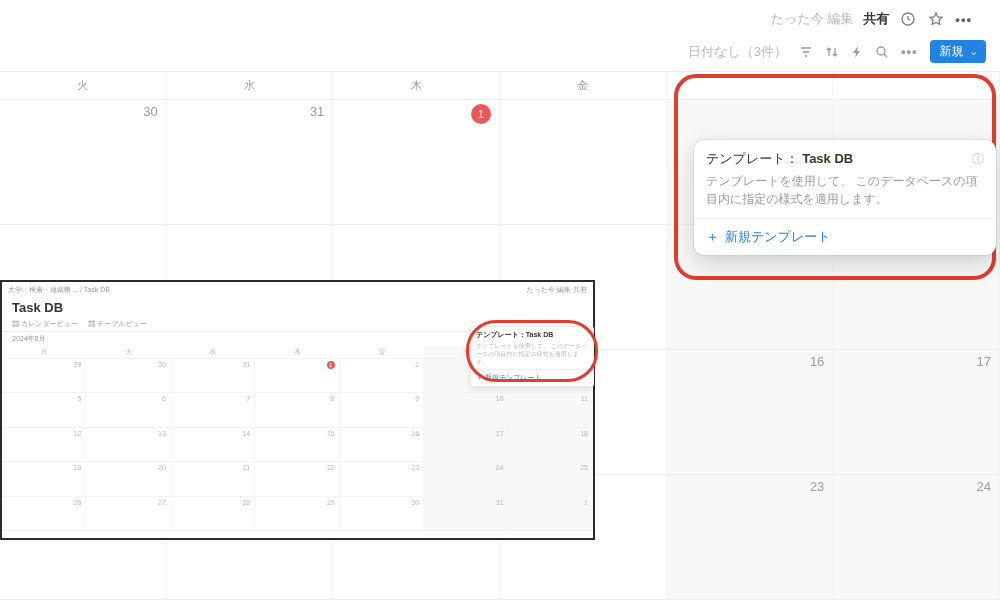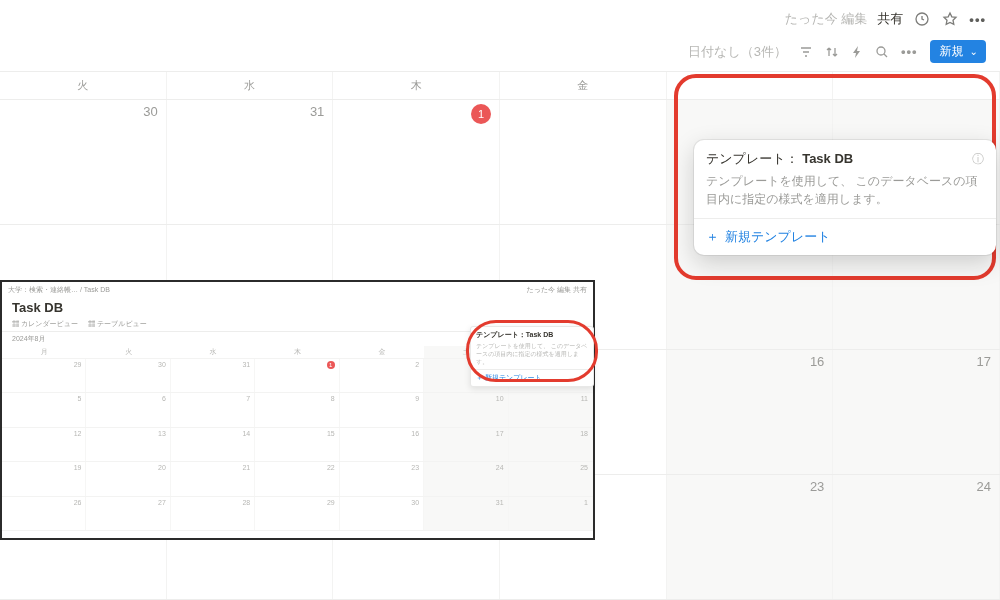--- a/index.html
+++ b/index.html
@@ -1,20 +1,20 @@
 <!DOCTYPE html>
 <html><head>
 <meta charset="utf-8">
 <style>
 *{box-sizing:border-box;margin:0;padding:0}
 body{font-family:-apple-system,BlinkMacSystemFont,"Segoe UI",sans-serif;color:#37352f;background:#fff;position:relative;width:1000px;height:600px;overflow:hidden}
 
-.topbar{display:flex;justify-content:flex-end;align-items:center;gap:10px;padding:6px 14px;font-size:13px;height:38px}
+.topbar{display:flex;justify-content:flex-end;align-items:center;gap:10px;padding:6px 28px;font-size:13px;height:38px}
 .topbar .muted{color:#b7b7b4}
-.topbar .share{color:#37352f;font-weight:400}
+.topbar .share{color:#37352f;font-weight:700}
 .ic{display:inline-flex;align-items:center;justify-content:center;width:18px;height:18px;color:#7d7d7a}
 .dots{letter-spacing:1px;font-weight:700;color:#5f5f5c}
 
 .strip{display:flex;justify-content:flex-end;align-items:center;gap:12px;padding:6px 14px 12px;height:34px;border-bottom:1px solid #ededec;font-size:13px}
 .strip .nolabel{color:#b7b7b4}
 .strip .tool{color:#9b9b98;display:inline-flex;align-items:center}
 .newbtn{display:inline-flex;align-items:center;gap:6px;background:#2383e2;color:#fff;border-radius:4px;padding:3px 8px 3px 10px;font-size:12px}
 .newbtn .chev{font-size:10px}
 
 .dayhead{display:flex;height:28px;border-bottom:1px solid #ededec;font-size:11px;color:#9b9b98}

